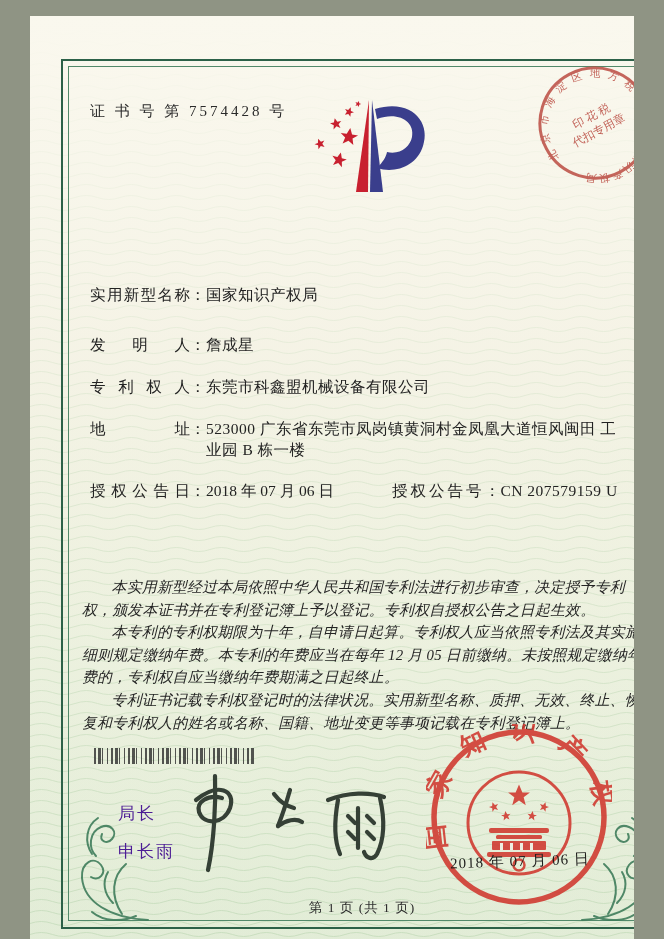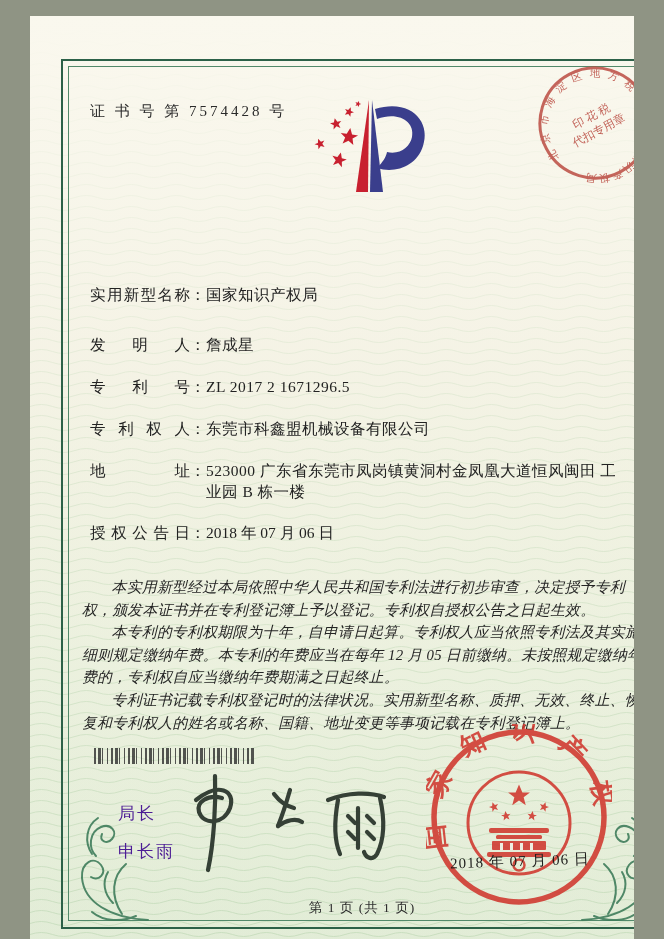--- a/index.html
+++ b/index.html
@@ -141,31 +141,31 @@
 
 
   <div class="layer fields">
     <div class="frow gap-lg">
       <span class="flabel">实用新型名称</span><span class="fcolon">：</span><span class="fvalue">国家知识产权局</span>
     </div>
     <div class="frow">
       <span class="flabel">发明人</span><span class="fcolon">：</span><span class="fvalue">詹成星</span>
     </div>
     <div class="frow">
-      <span class="flabel">专利号</span><span class="fcolon">：</span><span class="fvalue">ZL 2017 2 1671296.5</span>
-    </div>
-    <div class="frow">
       <span class="flabel">专利权人</span><span class="fcolon">：</span><span class="fvalue">东莞市科鑫盟机械设备有限公司</span>
     </div>
     <div class="frow" style="margin-bottom:0">
       <span class="flabel">地址</span><span class="fcolon">：</span><span class="fvalue">523000 广东省东莞市凤岗镇黄洞村金凤凰大道恒风闽田 工业园 B 栋一楼</span>
     </div>
     <div class="grant-row">
       <span>
         <span class="flabel">授权公告日</span><span class="fcolon">：</span><span>2018 年 07 月 06 日</span>
+      </span>
+      <span class="grant-right">
+        <span class="glabel">授权公告号</span><span>：</span><span>CN 207579159 U</span>
       </span>
     </div>
   </div>
 
   <div class="layer paras">
     <p>本实用新型经过本局依照中华人民共和国专利法进行初步审查，决定授予专利权，颁发本证书并在专利登记簿上予以登记。专利权自授权公告之日起生效。</p>
     <p>本专利的专利权期限为十年，自申请日起算。专利权人应当依照专利法及其实施细则规定缴纳年费。本专利的年费应当在每年 12 月 05 日前缴纳。未按照规定缴纳年费的，专利权自应当缴纳年费期满之日起终止。</p>
     <p>专利证书记载专利权登记时的法律状况。实用新型名称、质押、无效、终止、恢复和专利权人的姓名或名称、国籍、地址变更等事项记载在专利登记簿上。</p>
   </div>
 

